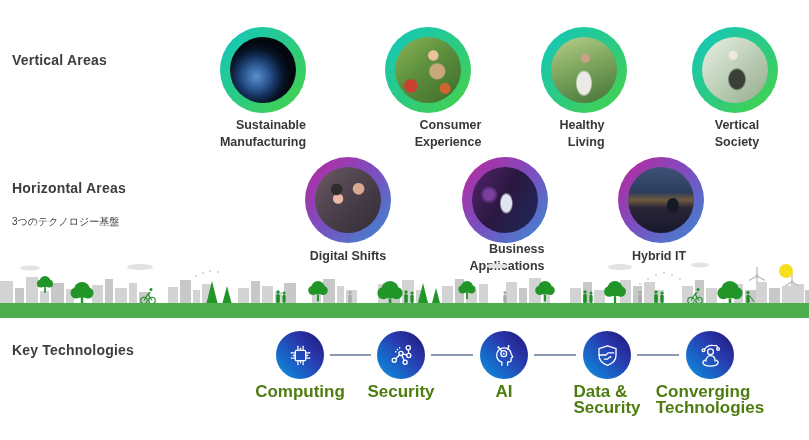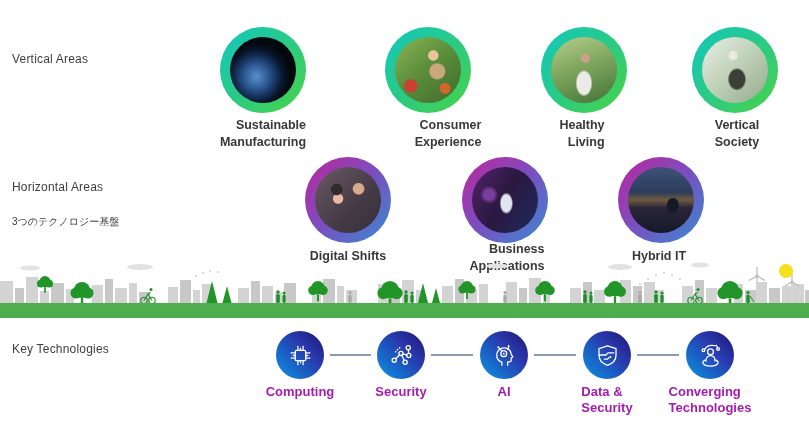--- a/index.html
+++ b/index.html
@@ -1,18 +1,18 @@
 <!DOCTYPE html>
 <html><head>
 <meta charset="utf-8">
 <style>
   html,body{margin:0;padding:0;background:#fff;}
   .stage{position:relative;width:809px;height:440px;background:#ffffff;overflow:hidden;
          font-family:"Liberation Sans","DejaVu Sans",sans-serif;}
-  .sec-title{position:absolute;left:12px;font-size:12px;font-weight:400;color:#3d3d3d;letter-spacing:.2px;white-space:nowrap;}
+  .sec-title{position:absolute;left:12px;font-size:14px;font-weight:700;color:#3d3d3d;letter-spacing:.2px;white-space:nowrap;}
   .sec-sub{position:absolute;left:12px;font-size:10px;line-height:13px;color:#3d3d3d;white-space:nowrap;}
   .ring{position:absolute;width:86px;height:86px;border-radius:50%;}
   .ring.green{background:linear-gradient(135deg,#15c7b6 8%,#2ecb7e 55%,#45d24b 95%);}
   .ring.purple{background:linear-gradient(135deg,#b12da2 8%,#7a4fc0 50%,#3e86d0 95%);}
   .photo{position:absolute;left:10px;top:10px;right:10px;bottom:10px;border-radius:50%;overflow:hidden;}
   .ph-earth{background:radial-gradient(circle 34px at 40% 60%,#5d8fc9 0%,#33629f 30%,#16335f 58%,#081427 80%,#03080f 100%);}
   .ph-market{background:radial-gradient(circle 8px at 58% 28%,#e9c39b 0 60%,rgba(0,0,0,0) 70%),
     radial-gradient(circle 13px at 64% 52%,#caa87e 0 55%,rgba(0,0,0,0) 68%),
     radial-gradient(circle 11px at 24% 74%,#c8402f 0 55%,rgba(0,0,0,0) 66%),
     radial-gradient(circle 9px at 76% 78%,#d2642f 0 55%,rgba(0,0,0,0) 66%),
@@ -32,22 +32,22 @@
     linear-gradient(120deg,#52246b 0%,#2a1840 48%,#1e2a5e 100%);}
   .ph-city{background:radial-gradient(ellipse 9px 11px at 68% 58%,#141927 0 60%,rgba(0,0,0,0) 72%),
     linear-gradient(to bottom,#3d5376 0%,#2c3c5c 38%,#6e5a3e 50%,#2a2438 62%,#151a2a 100%);}
   .area-label{position:absolute;transform:translateX(-50%);text-align:right;font-size:12.5px;font-weight:700;
               line-height:16.5px;color:#383838;white-space:nowrap;}
   .tech-circle{position:absolute;width:48px;height:48px;border-radius:50%;
                background:linear-gradient(225deg,#1d1572 0%,#2939ae 38%,#1374d0 78%,#2196dc 100%);
                display:flex;align-items:center;justify-content:center;}
   .tech-circle svg{display:block;}
   .connector{position:absolute;top:354px;height:2px;background:#8a9bb0;}
-  .tech-label{position:absolute;transform:translateX(-50%);text-align:left;font-size:13px;font-weight:700;
-              line-height:15.5px;color:#a21caf;white-space:nowrap;top:384px;}
+  .tech-label{position:absolute;transform:translateX(-50%);text-align:left;font-size:17px;font-weight:700;
+              line-height:15.5px;color:#4d7c0f;white-space:nowrap;top:384px;}
   .scenery{position:absolute;left:0;top:262px;width:809px;height:56px;}
   .ico{stroke:#fff;fill:none;stroke-width:1.25;stroke-linecap:round;stroke-linejoin:round;}
   .dot{fill:#fff;stroke:none;}
 </style>
 </head>
 <body>
 
 <div class="stage">
 
   <div class="sec-title" style="top:52px">Vertical Areas</div>

